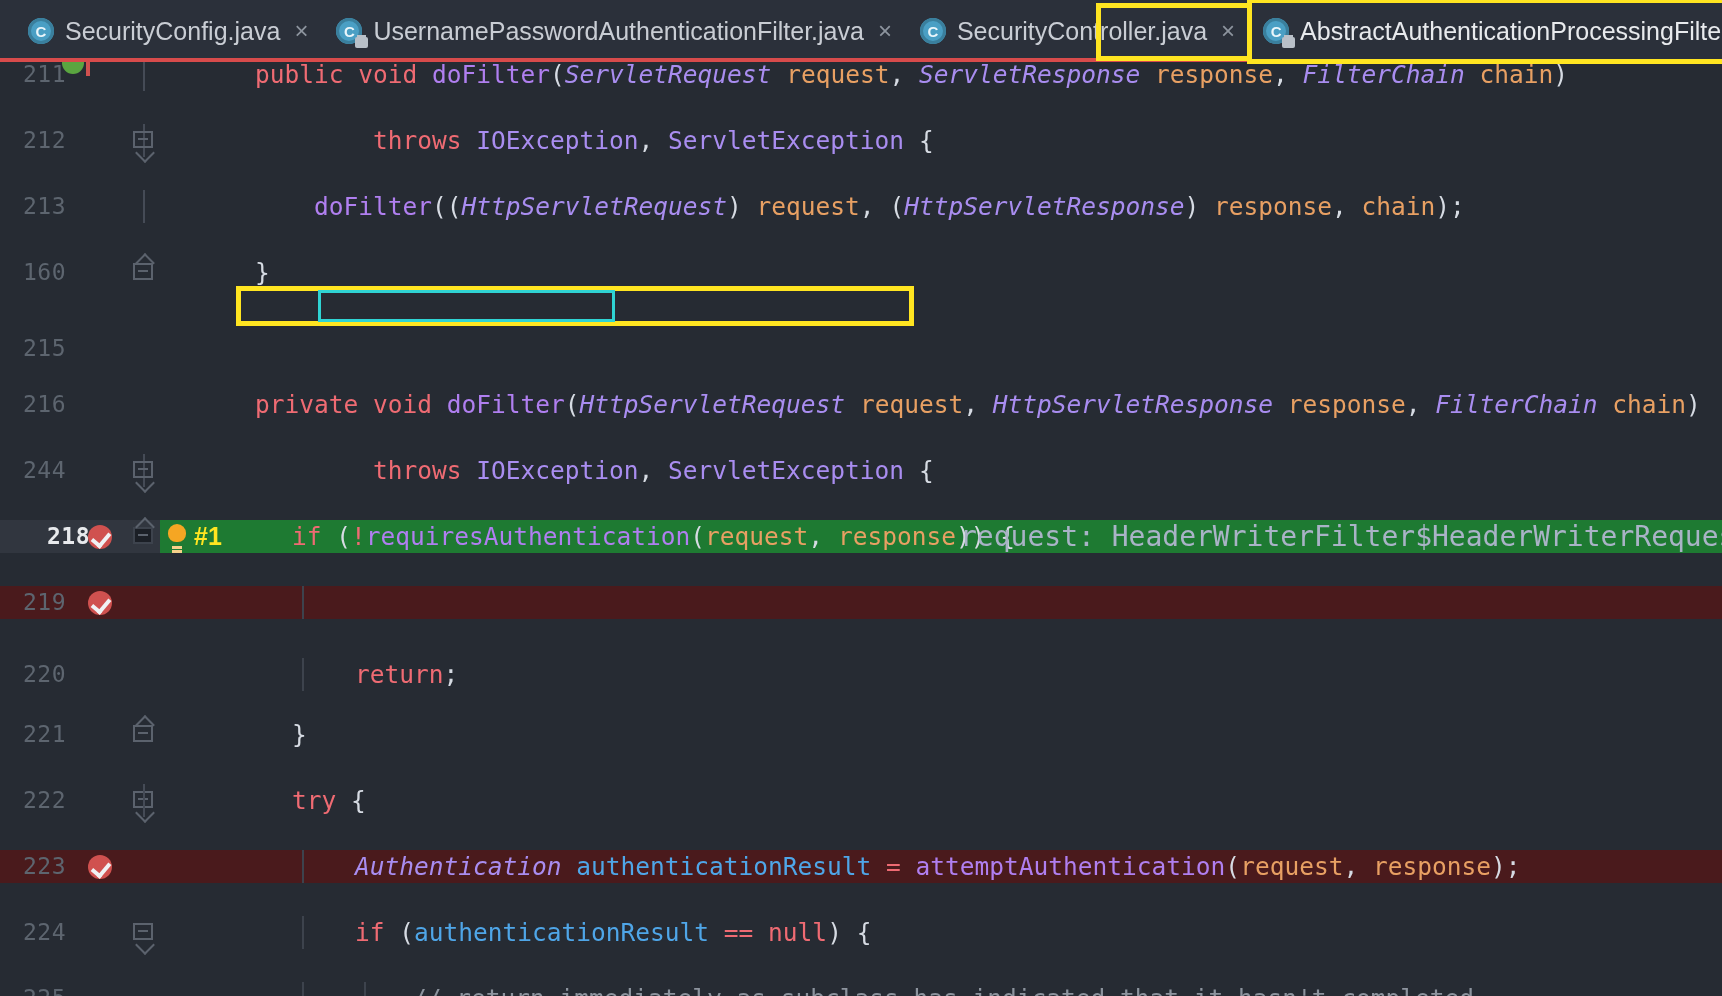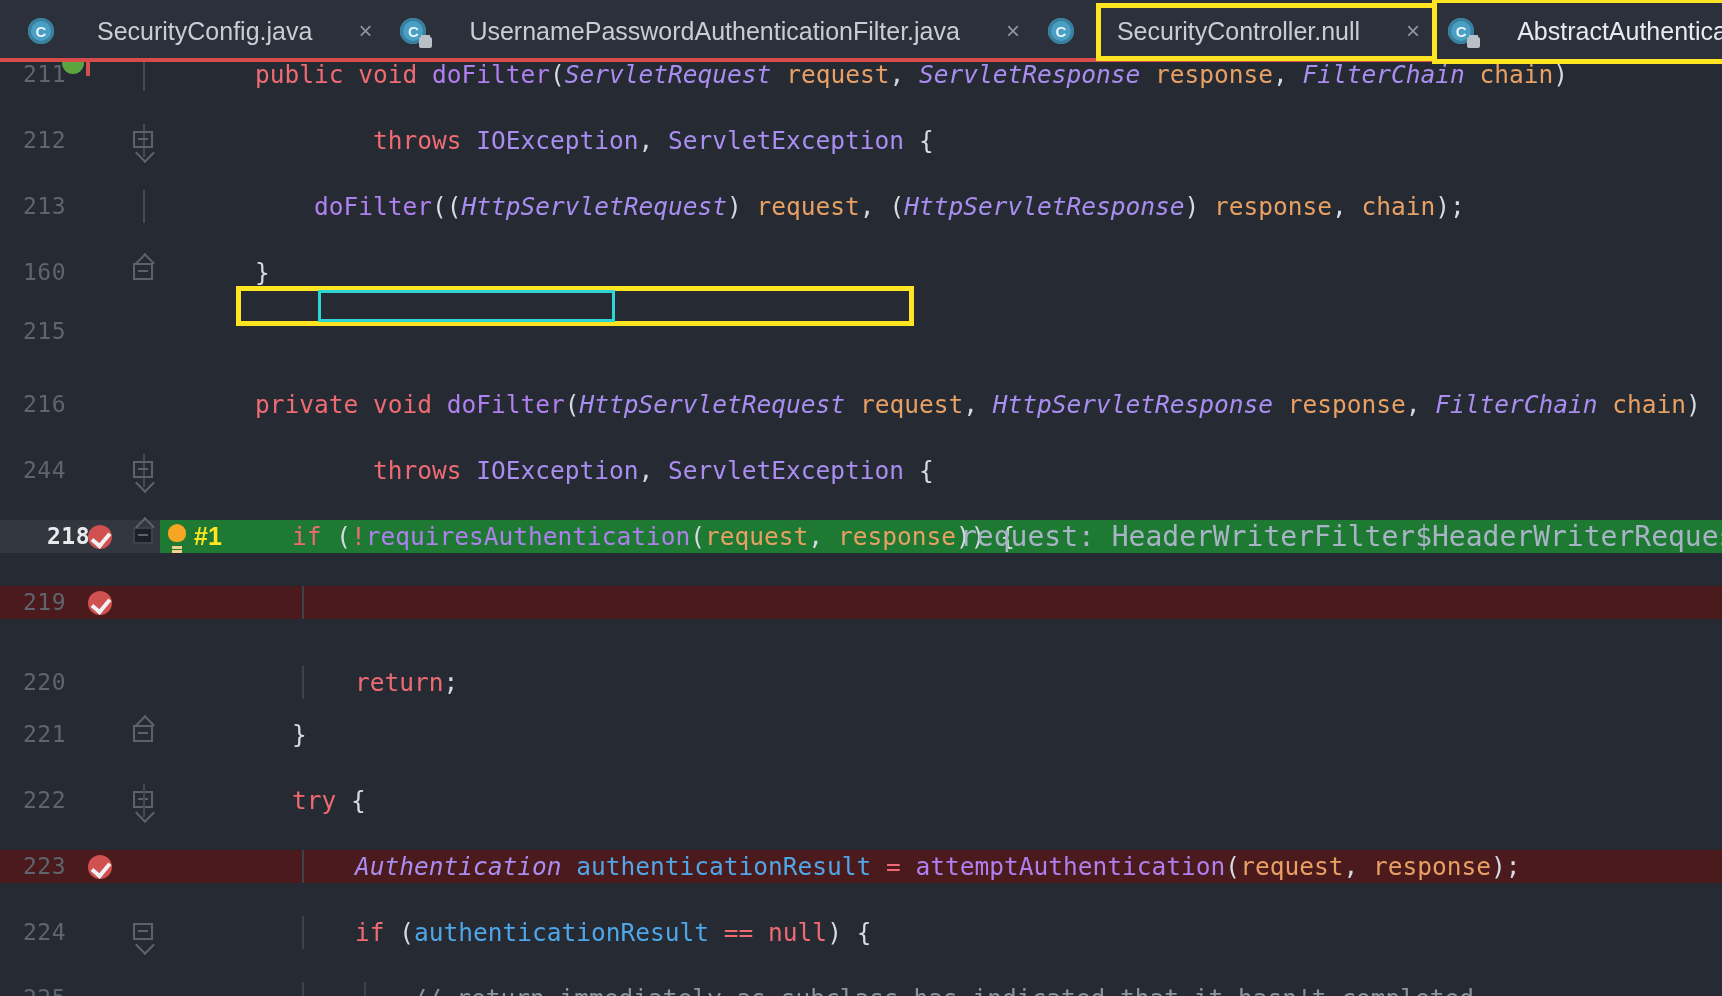--- a/index.html
+++ b/index.html
@@ -9,21 +9,21 @@
   }
 
   
   #tabbar{
     position:relative;height:62px;background:#2b303a;
     display:flex;align-items:center;padding-left:14px;box-sizing:border-box;
   }
   .tab{
     display:flex;align-items:center;height:62px;padding:0 14px;
     font-family:"Liberation Sans",sans-serif;font-size:25px;color:#c9cdd4;
-    white-space:nowrap;position:relative;gap:32px;
+    white-space:nowrap;position:relative;
   }
   .tab.active{
     background:#2b303a;outline:5px solid #ffe521;outline-offset:-3px;
     z-index:5;color:#e8eaed;
   }
   .tabicon{
     width:26px;height:26px;border-radius:50%;background:#4a9fc4;
     display:inline-block;margin-right:11px;position:relative;flex:0 0 auto;
     box-shadow:inset 0 0 0 3px #3a7f9d;
   }
@@ -156,21 +156,21 @@
   </div>
 
   <div class="tab">
     <span class="tabicon locked"></span>
     <span>UsernamePasswordAuthenticationFilter.java</span>
     <span class="tabclose">×</span>
   </div>
 
   <div class="tab">
     <span class="tabicon"></span>
-    <span>SecurityController.null</span>
+    <span>SecurityController.java</span>
     <span class="tabclose">×</span>
   </div>
 
   <div class="tab active">
     <span class="tabicon locked"></span>
     <span>AbstractAuthenticationProcessingFilter.java</span>
   </div>
 
   <div id="tab-underline"></div>
 </div>
@@ -197,21 +197,21 @@
     <div class="foldline"></div>
     <div class="code">&nbsp;&nbsp;&nbsp;&nbsp;<span class="meth">doFilter</span><span class="pun">((</span><span class="cls">HttpServletRequest</span><span class="pun">)</span> <span class="par">request</span><span class="pun">,</span> <span class="pun">(</span><span class="cls">HttpServletResponse</span><span class="pun">)</span> <span class="par">response</span><span class="pun">,</span> <span class="par">chain</span><span class="pun">);</span></div>
   </div>
 
   <div class="row" style="top:95px">
     <div class="gutter-num">160</div>
     <div class="fold tipup"></div>
     <div class="code"><span class="pun">}</span></div>
   </div>
 
-  <div class="row" style="top:121px">
+  <div class="row" style="top:138px">
     <div class="gutter-num">215</div>
   </div>
 
   <div class="row" style="top:161px">
     <div class="gutter-num">216</div>
     <div class="code"><span class="kw">private</span> <span class="kw">void</span> <span class="meth">doFilter</span><span class="pun">(</span><span class="cls">HttpServletRequest</span> <span class="par">request</span><span class="pun">,</span> <span class="cls">HttpServletResponse</span> <span class="par">response</span><span class="pun">,</span> <span class="cls">FilterChain</span> <span class="par">chain</span><span class="pun">)</span> &nbsp;&nbsp;</div>
   </div>
 
   <div class="row" style="top:194px">
     <div class="gutter-num">244</div>
@@ -232,21 +232,21 @@
     <div class="hint" style="left:960px;top:0">request: HeaderWriterFilter$HeaderWriterRequest</div>
   </div>
 
   <div class="row" style="top:260px">
     <div class="rowbg bg-cover"></div>
     <div class="gutter-num">219</div>
     <div class="bp"></div>
     <div class="indentguide" style="left:302px"></div>
   </div>
 
-  <div class="row" style="top:307px">
+  <div class="row" style="top:299px">
     <div class="gutter-num">220</div>
     <div class="indentguide" style="left:302px"></div>
     <div class="code" style="left:335px"><span class="kw">return</span><span class="pun">;</span></div>
   </div>
 
   <div class="row" style="top:326px">
     <div class="gutter-num">221</div>
     <div class="fold tipup"></div>
     <div class="code" style="left:272px"><span class="pun">}</span></div>
   </div>

